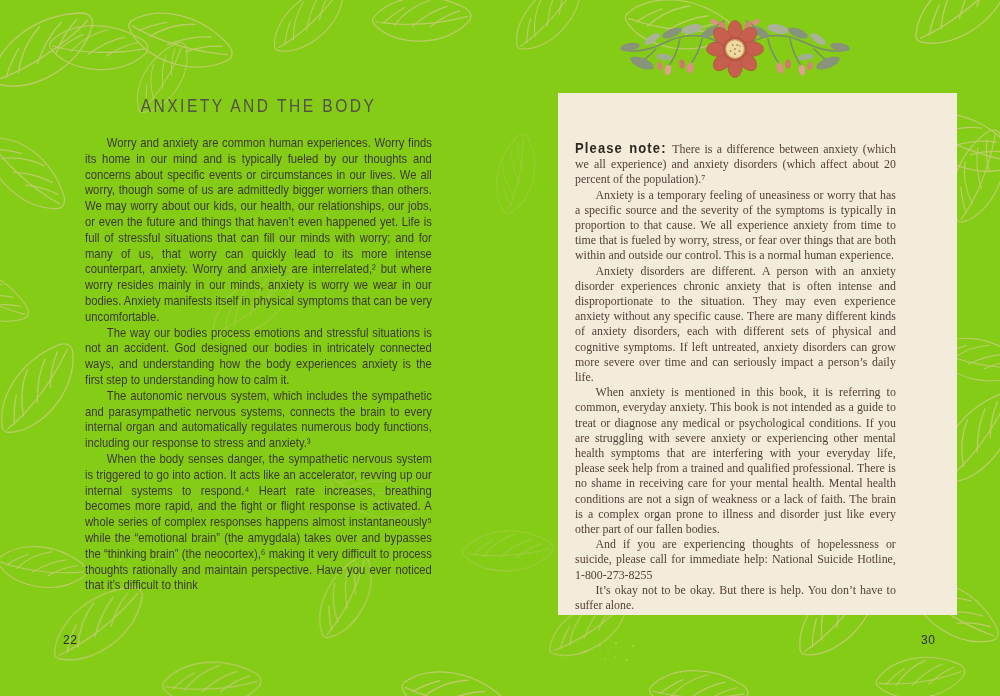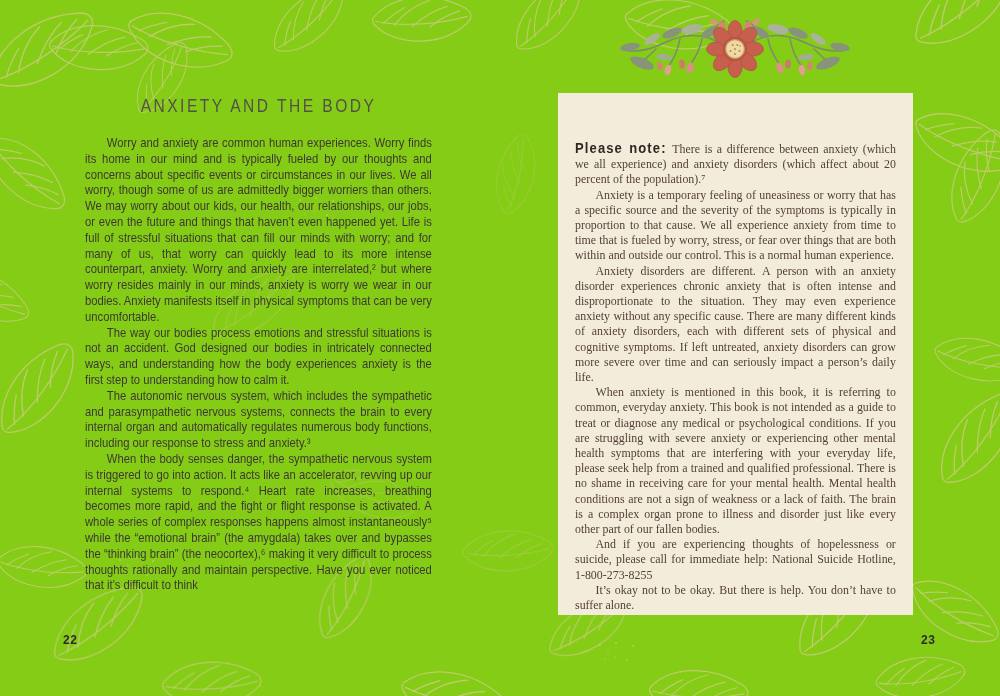--- a/index.html
+++ b/index.html
@@ -14,32 +14,32 @@
     letter-spacing:3px;color:#55504a;text-align:center;white-space:nowrap;
     transform:scaleX(0.82);transform-origin:center top;}
   .left-body{position:absolute;left:85px;top:136px;width:382px;
     transform:scaleX(0.908);transform-origin:left top;
     color:#3d3932;font-size:12.4px;line-height:15.8px;text-align:justify;}
   .left-body p{margin:0;text-indent:24px;}
 
   
   .right-page{position:absolute;left:500px;top:0;width:500px;height:696px;z-index:1;}
   .note-box{position:absolute;left:58px;top:93px;width:355px;height:522px;
-    background:#f3ecdb;overflow:hidden;}
+    background:#f3ecdb;overflow:hidden;padding-left:44px;}
   .note-body{position:absolute;left:17px;top:48px;width:345px;
     transform:scaleX(0.93);transform-origin:left top;
     font-family:"Liberation Serif",serif;color:#54403a;
     font-size:12.8px;line-height:15.2px;text-align:justify;}
   .note-body p{margin:0;text-indent:22px;}
   .note-body p.first{text-indent:0;}
   .note-lead{font-family:"Liberation Sans",sans-serif;font-weight:700;
     font-size:14px;letter-spacing:1.2px;color:#2e2822;margin-right:6px;}
   .ornament{position:absolute;left:112px;top:-35px;z-index:3;}
 
-  .pageno{position:absolute;font-size:12px;font-weight:700;color:#2f2b26;
+  .pageno{position:absolute;font-size:12px;font-weight:400;color:#2f2b26;
     letter-spacing:0.5px;z-index:2;}
   .pageno.left{left:63px;top:633px;}
   .pageno.right{left:421px;top:633px;}
 </style>
 </head>
 <body>
 
 <div class="spread">
 
   <svg class="bg-pattern" width="1000" height="696" viewBox="0 0 1000 696">
@@ -177,16 +177,16 @@
             <circle cx="4.5" cy="2" r="1"></circle>
             <circle cx="-4.5" cy="2" r="1"></circle>
           <circle cx="2.3" cy="-4" r="1"></circle>
             <circle cx="-2.3" cy="-4" r="1"></circle>
           <circle cx="0" cy="5" r="1"></circle>
             <circle cx="5" cy="-3" r="0.8"></circle>
         </g>
       </g>
     </svg>
 
-    <div class="pageno right">23</div>
+    <div class="pageno right">30</div>
   </div>
 
 </div>
 
 </body></html>

